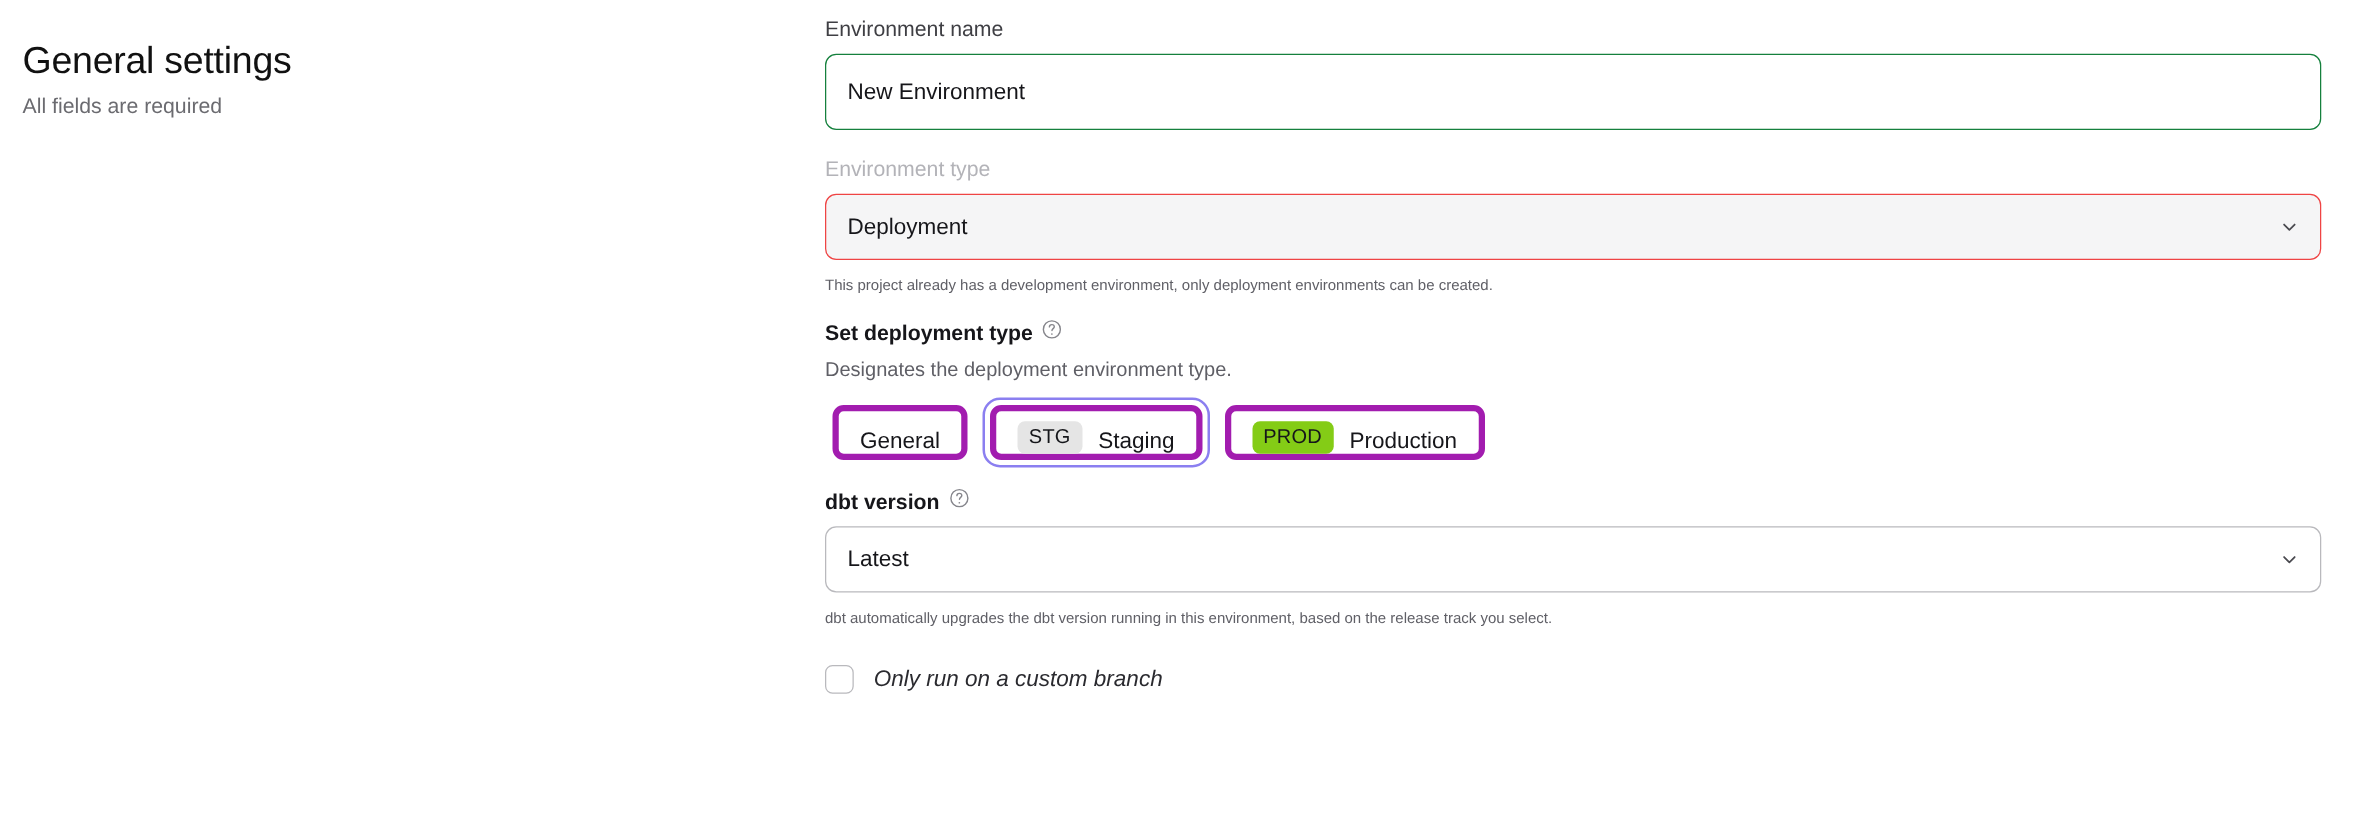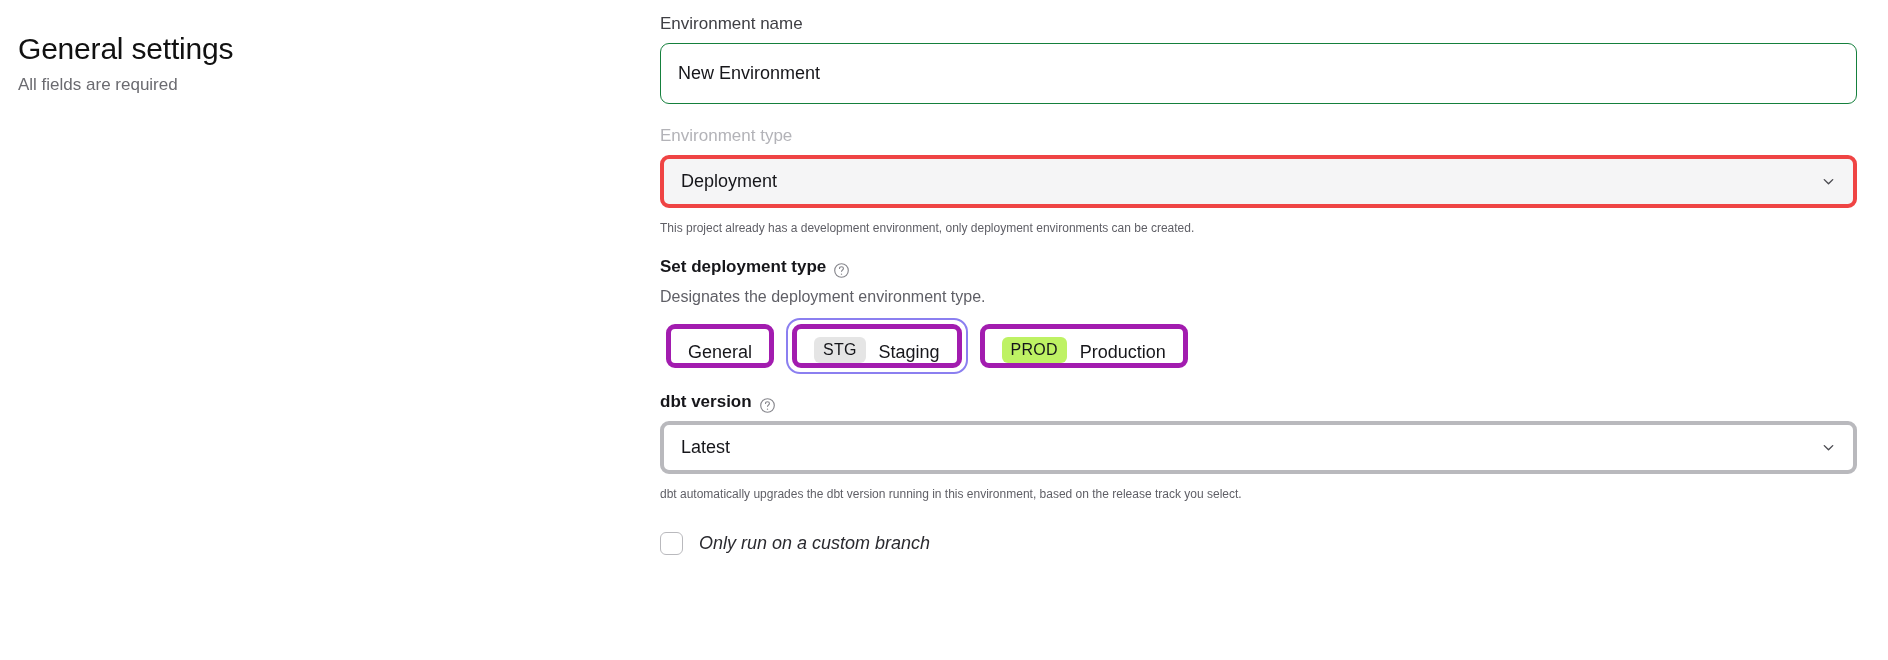--- a/index.html
+++ b/index.html
@@ -58,21 +58,21 @@
     line-height: 24px;
     font-weight: 400;
     color: #3f3f44;
     margin-bottom: 7px;
   }
   .field-label.disabled { color: #b3b3b8; }
   .field-label.strong {
     font-weight: 700;
     color: #16161a;
     display: flex;
-    align-items: flex-end;
+    align-items: flex-start;
     gap: 7px;
   }
 
   .help-icon {
     display: inline-flex;
     align-items: center;
     justify-content: center;
     width: 17px;
     height: 17px;
     flex: 0 0 17px;
@@ -92,21 +92,21 @@
     padding: 0 17px;
     outline: none;
     display: flex;
     align-items: center;
   }
   .text-input::placeholder { color: #9a9aa0; }
 
   .select-box {
     width: 100%;
     height: 53px;
-    border: 4px solid #ef4444;
+    border: 1px solid #ef4444;
     border-radius: 9px;
     background: #f5f5f6;
     display: flex;
     align-items: center;
     padding: 0 17px;
     font-size: 18px;
     color: #16161a;
     position: relative;
   }
   .select-box.plain {
@@ -172,21 +172,21 @@
     justify-content: center;
     height: 26px;
     padding: 0 9px;
     border-radius: 6px;
     font-size: 16px;
     font-weight: 400;
     letter-spacing: 0.2px;
     color: #15161a;
   }
   .badge-stg { background: #e5e5e5; }
-  .badge-prod { background: #bef264; margin-top: 10px; }
+  .badge-prod { background: #84cc16; margin-top: 10px; }
 
   
   .checkbox-row {
     display: flex;
     align-items: center;
     gap: 16px;
     margin-top: 26px;
   }
   .checkbox-box {
     width: 23px;

